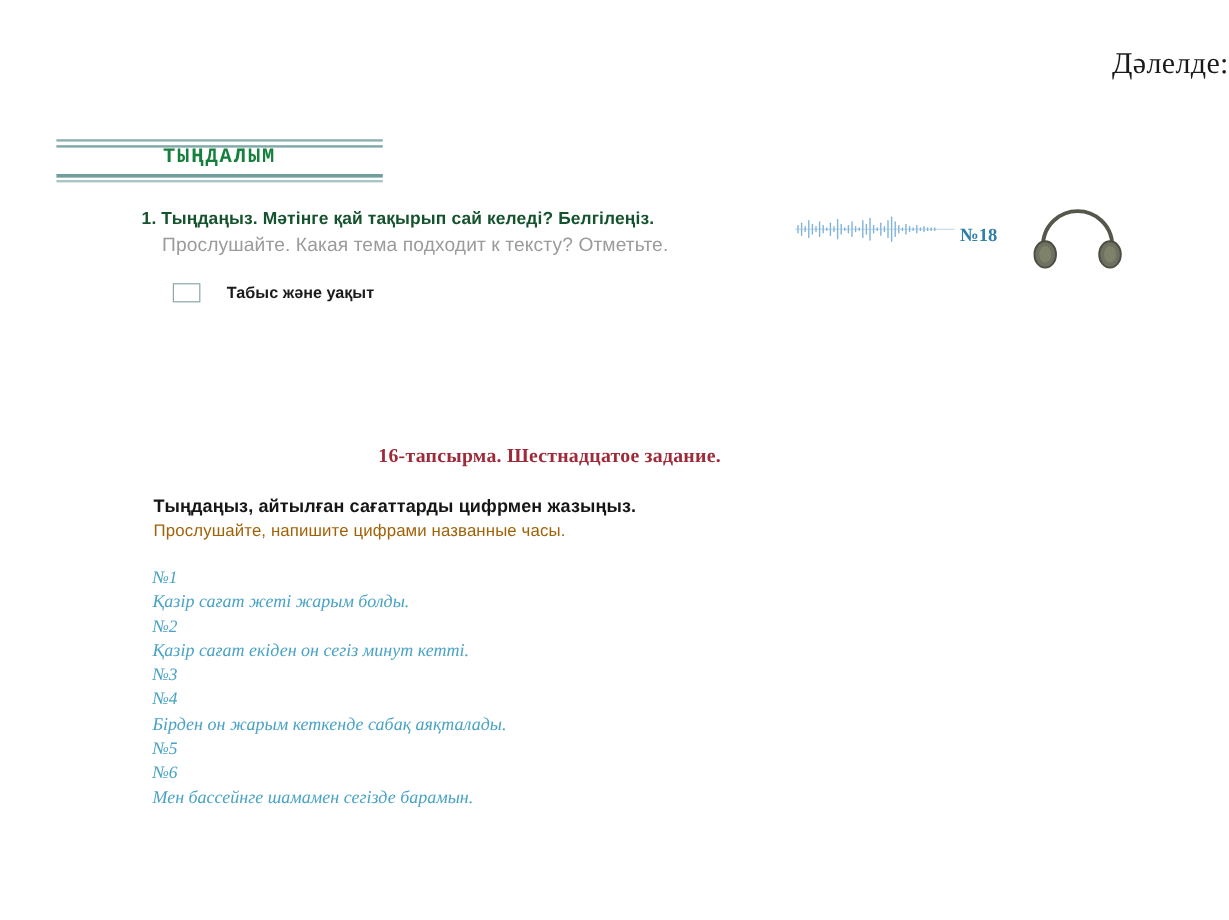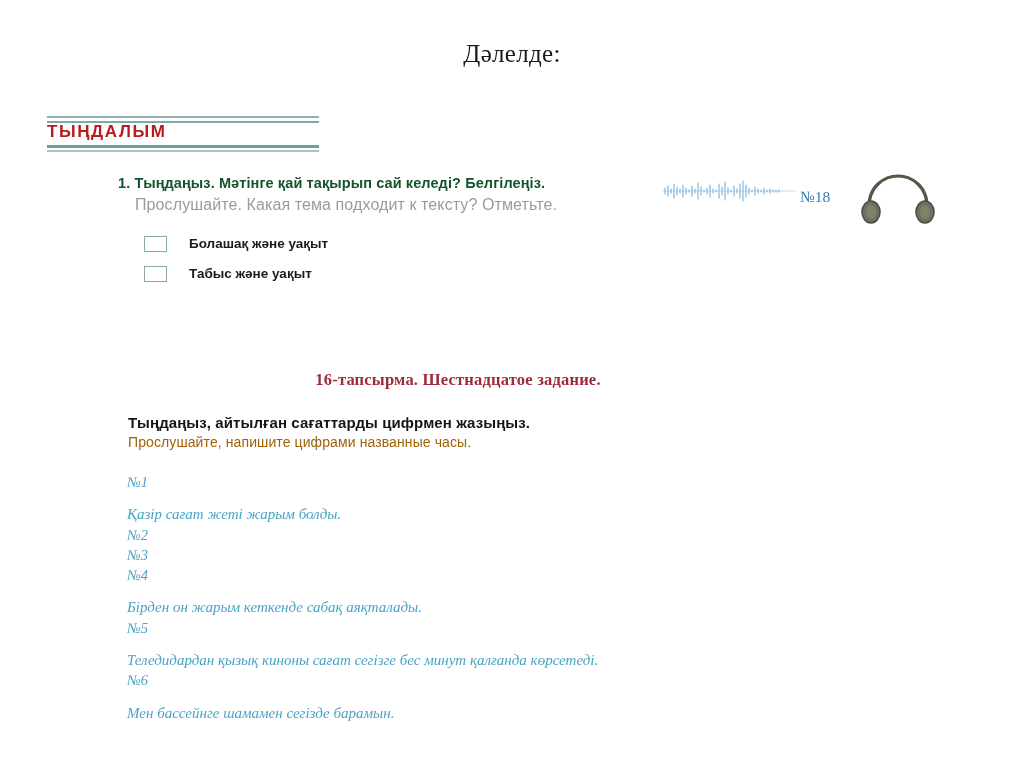--- a/index.html
+++ b/index.html
@@ -22,21 +22,21 @@
     inset: 0;
     background: #ffffff;
   }
 
   
   .slide-title {
     position: absolute;
     top: 40px;
     left: 0;
     width: 1024px;
-    text-align: center;
+    text-align: right;
     font-family: "Liberation Serif", serif;
     font-size: 25px;
     color: #1a1a1a;
     letter-spacing: 0.3px;
     white-space: pre;
   }
 
   
   .banner {
     position: absolute;
@@ -53,25 +53,26 @@
   }
   .banner-rule.r1 { top: 0px;  height: 2px; background:#8fb0ae; }
   .banner-rule.r2 { top: 5px;  height: 2px; background:#7fa8a6; }
   .banner-rule.r3 { top: 29px; height: 3px; background:#6f9f9d; }
   .banner-rule.r4 { top: 34px; height: 2px; background:#a9c6c4; }
   .banner-text {
     position: absolute;
     left: 0;
     top: 6px;
     width: 272px;
-    font-family: Liberation Sans, sans-serif;
+    text-align: center;
+    font-family: Liberation Mono, monospace;
     font-weight: bold;
     font-size: 17px;
     letter-spacing: 1.6px;
-    color: #b91c1c;
+    color: #15803d;
     white-space: pre;
   }
 
   
   .task1-kk {
     position: absolute;
     left: 118px;
     top: 175px;
     font-family: "Liberation Sans", sans-serif;
     font-weight: bold;
@@ -100,20 +101,21 @@
     height: 28px;
   }
   .audio-number {
     position: absolute;
     left: 800px;
     top: 188px;
     font-family: "Liberation Serif", serif;
     font-size: 15.5px;
     color: #2f7fa8;
     white-space: pre;
+    font-weight: bold;
   }
   .headphones {
     position: absolute;
     left: 861px;
     top: 171px;
     width: 74px;
     height: 54px;
   }
 
   
@@ -192,21 +194,21 @@
   }
   .item-number,
   .item-sentence {
     font-family: "Liberation Serif", serif;
     font-style: italic;
     color: #4aa3c4;
     white-space: pre;
     line-height: 20.3px;
   }
   .item-number { font-size: 14.5px; }
-  .item-sentence { font-size: 15px; margin-top: 12px; }
+  .item-sentence { font-size: 15px; }
 </style>
 </head>
 <body>
 
 <div class="slide">
 
   <div class="slide-title">Дәлелде:</div>
 
   <div class="banner">
     <div class="banner-rule r1"></div>
@@ -270,51 +272,47 @@
     <path d="M8 40 C6 14, 25 5, 37 5 C49 5, 68 14, 66 40" fill="none" stroke="#55574a" stroke-width="3.2" stroke-linecap="round"></path>
     <ellipse cx="10" cy="41" rx="9" ry="11" fill="#6e7060" stroke="#4c4e42" stroke-width="1.6"></ellipse>
     <ellipse cx="64" cy="41" rx="9" ry="11" fill="#6e7060" stroke="#4c4e42" stroke-width="1.6"></ellipse>
     <ellipse cx="10" cy="41" rx="5" ry="7" fill="#85886f" opacity="0.75"></ellipse>
     <ellipse cx="64" cy="41" rx="5" ry="7" fill="#85886f" opacity="0.75"></ellipse>
   </svg>
 
   <div class="options">
     <div class="option-row">
       <span class="checkbox"></span>
-      <span class="option-label">Болашақ және уақыт</span>
-    </div>
-    <div class="option-row">
-      <span class="checkbox"></span>
       <span class="option-label">Табыс және уақыт</span>
     </div>
   </div>
 
   <div class="assignment-heading">16-тапсырма. Шестнадцатое задание.</div>
 
   <div class="instr-kk">Тыңдаңыз, айтылған сағаттарды цифрмен жазыңыз.</div>
   <div class="instr-ru">Прослушайте, напишите цифрами названные часы.</div>
 
   <div class="item-list">
     <div>
       <div class="item-number">№1</div>
       <div class="item-sentence">Қазір сағат жеті жарым болды.</div>
     </div>
     <div>
       <div class="item-number">№2</div>
+      <div class="item-sentence">Қазір сағат екіден он сегіз минут кетті.</div>
     </div>
     <div>
       <div class="item-number">№3</div>
     </div>
     <div>
       <div class="item-number">№4</div>
       <div class="item-sentence">Бірден он жарым кеткенде сабақ аяқталады.</div>
     </div>
     <div>
       <div class="item-number">№5</div>
-      <div class="item-sentence">Теледидардан қызық киноны сағат сегізге бес минут қалғанда көрсетеді.</div>
     </div>
     <div>
       <div class="item-number">№6</div>
       <div class="item-sentence">Мен бассейнге шамамен сегізде барамын.</div>
     </div>
   </div>
 
 </div>
 
 </body></html>

